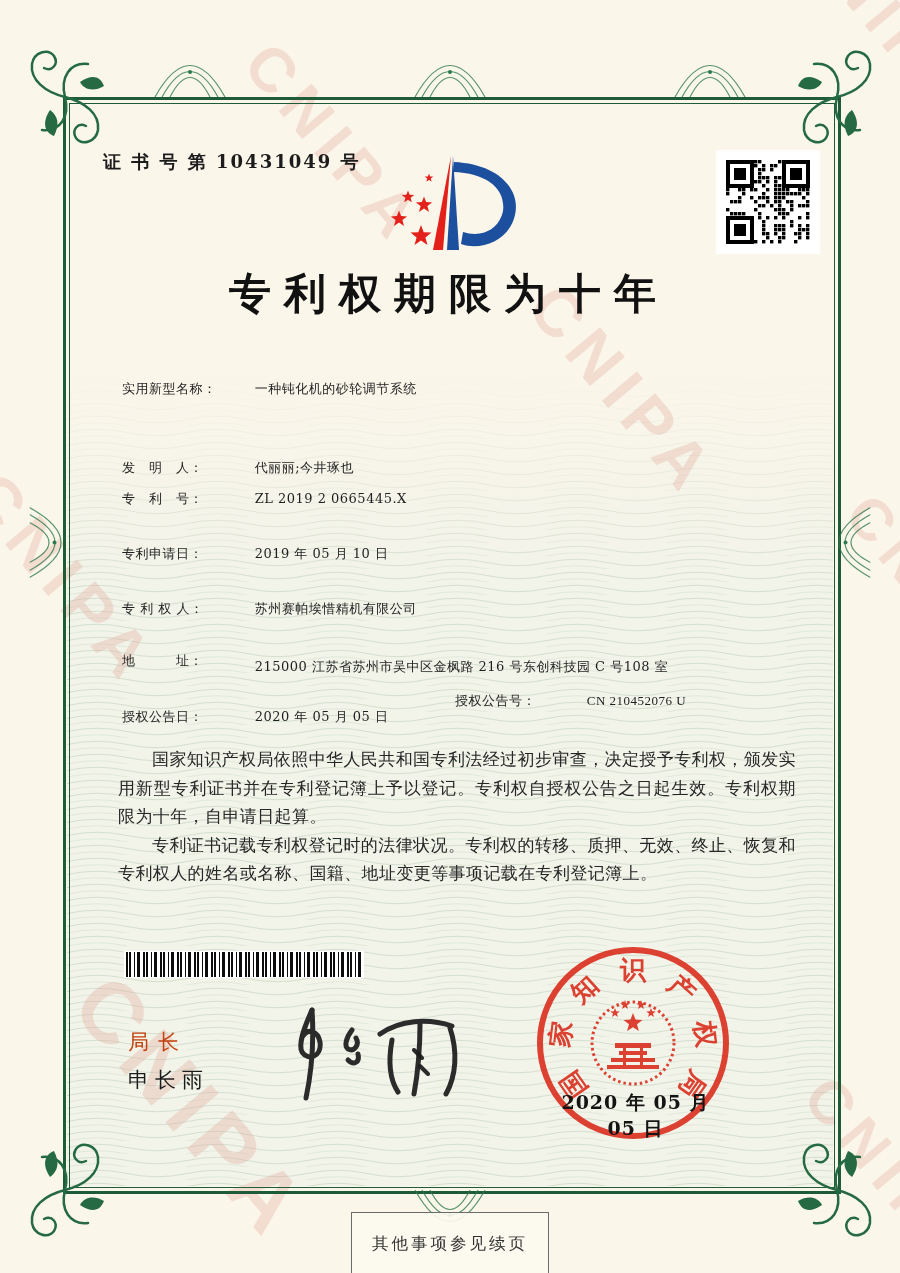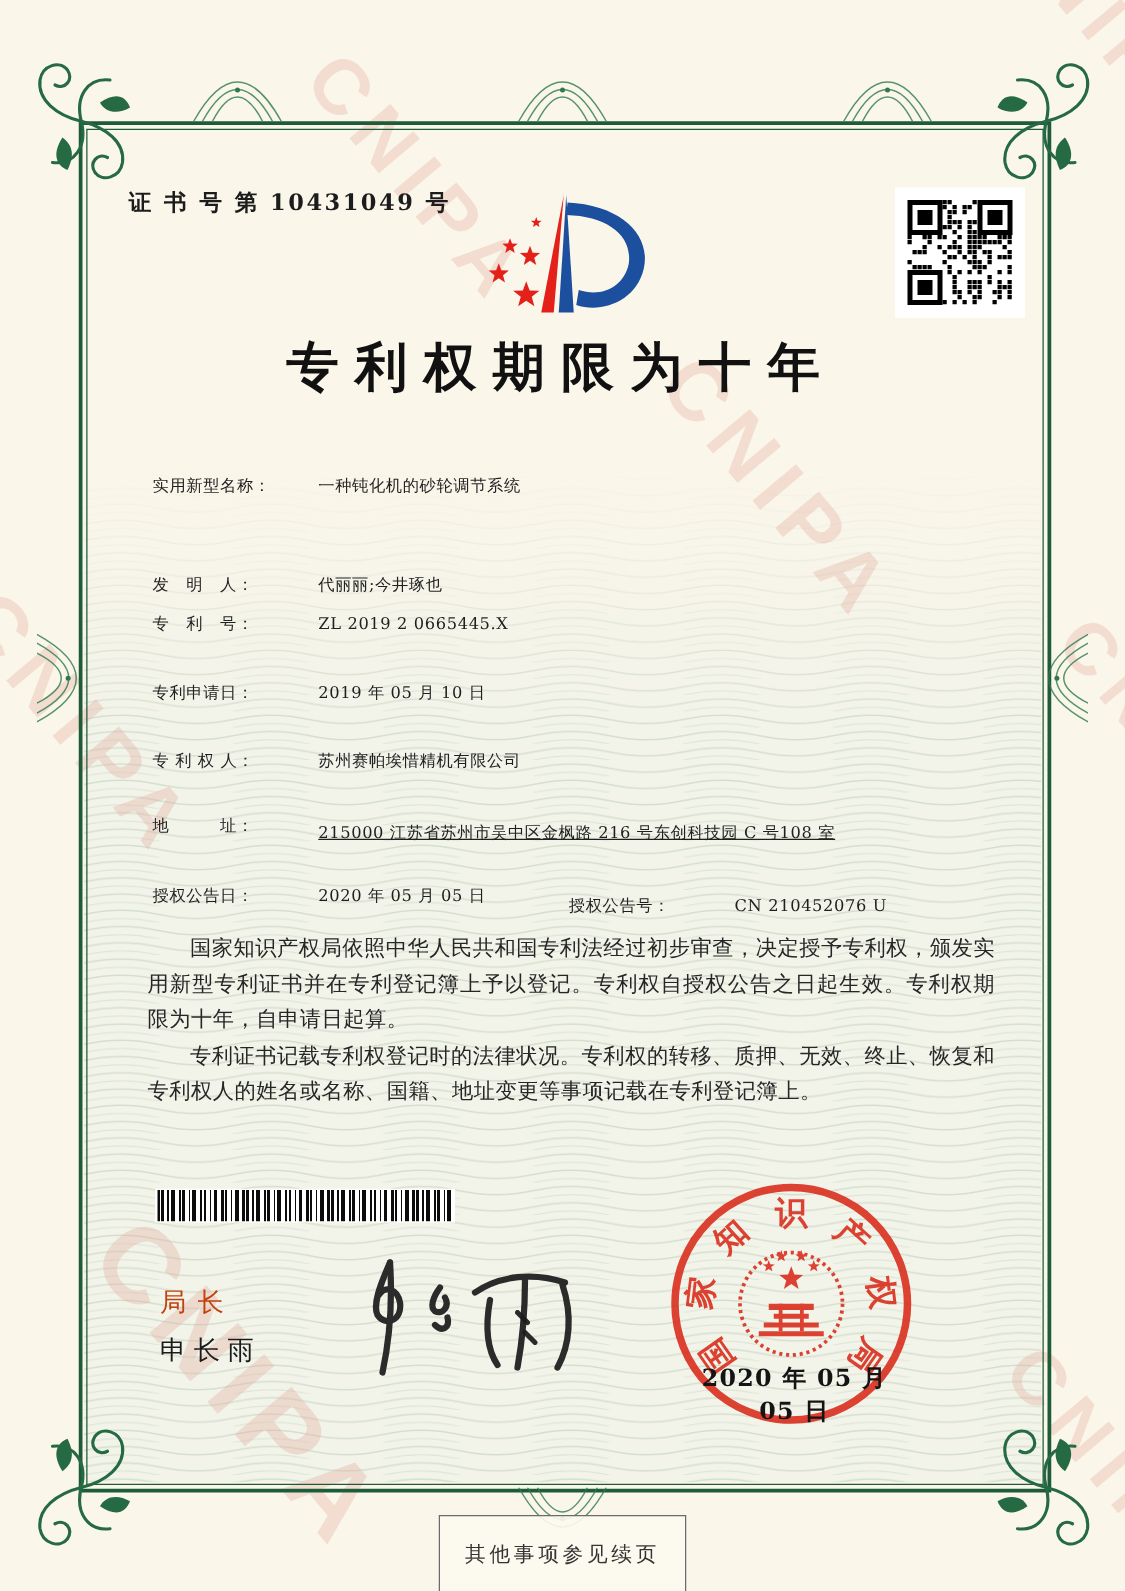--- a/index.html
+++ b/index.html
@@ -26,21 +26,21 @@
   
   .ct{position:absolute;z-index:4;}
   .cert-no{left:103px;top:150px;font-size:18px;letter-spacing:2px;color:#1c1c1c;font-weight:bold;}
   .qr-card{left:716px;top:150px;width:104px;height:104px;background:#fff;}
   .logo{left:362px;top:146px;}
   .title{left:63px;top:266px;width:772px;text-align:center;
     font-size:42px;font-weight:bold;letter-spacing:13px;color:#111;}
   .row{left:122px;font-size:13px;color:#1f1f1f;letter-spacing:0.5px;}
   .flabel{display:inline-block;min-width:128px;}
   .fvalue{}
-  .addr-val{display:inline-block;width:566px;vertical-align:top;line-height:29px;text-decoration:underline;}
+  .addr-val{display:inline-block;width:566px;vertical-align:top;line-height:29px;}
   .paras{left:118px;top:745px;width:678px;font-size:17px;line-height:28.5px;
     text-align:justify;color:#262626;letter-spacing:0.4px;}
   .paras p{margin:0;text-indent:2em;}
   .barcode-card{left:124px;top:951px;width:240px;height:27px;background:#fff;padding:1px 2px;box-sizing:border-box;}
   .barcode{width:100%;height:100%;
     background:repeating-linear-gradient(90deg,
       #0b0b0b 0 2px,#fff 2px 3px,#0b0b0b 3px 5px,#fff 5px 8px,
       #0b0b0b 8px 9px,#fff 9px 11px,#0b0b0b 11px 14px,#fff 14px 17px);}
   .officer-title{left:128px;top:1028px;font-size:21px;letter-spacing:9px;color:#c2410c;}
   .officer-name{left:128px;top:1066px;font-size:21px;letter-spacing:6px;color:#1b1b1b;}
@@ -368,21 +368,21 @@
     <span class="fvalue">苏州赛帕埃惜精机有限公司</span>
   </div>
   <div class="ct row" style="top:652px;">
     <span class="flabel" style="vertical-align:top;">地　　　址：</span>
     <span class="fvalue addr-val">215000  江苏省苏州市吴中区金枫路 216 号东创科技园 C 号108 室</span>
   </div>
   <div class="ct row" style="top:708px;">
     <span class="flabel">授权公告日：</span>
     <span class="fvalue">2020 年 05 月 05 日</span>
   </div>
-  <div class="ct row" style="top:716px;left:455px;">
+  <div class="ct row" style="top:692px;left:455px;font-family:Liberation Serif, serif;">
     <span class="flabel">授权公告号：</span>
     <span class="fvalue">CN 210452076 U</span>
   </div>
 
   <div class="ct paras">
     <p>国家知识产权局依照中华人民共和国专利法经过初步审查，决定授予专利权，颁发实用新型专利证书并在专利登记簿上予以登记。专利权自授权公告之日起生效。专利权期限为十年，自申请日起算。</p>
     <p>专利证书记载专利权登记时的法律状况。专利权的转移、质押、无效、终止、恢复和专利权人的姓名或名称、国籍、地址变更等事项记载在专利登记簿上。</p>
   </div>
 
   <div class="ct barcode-card">

